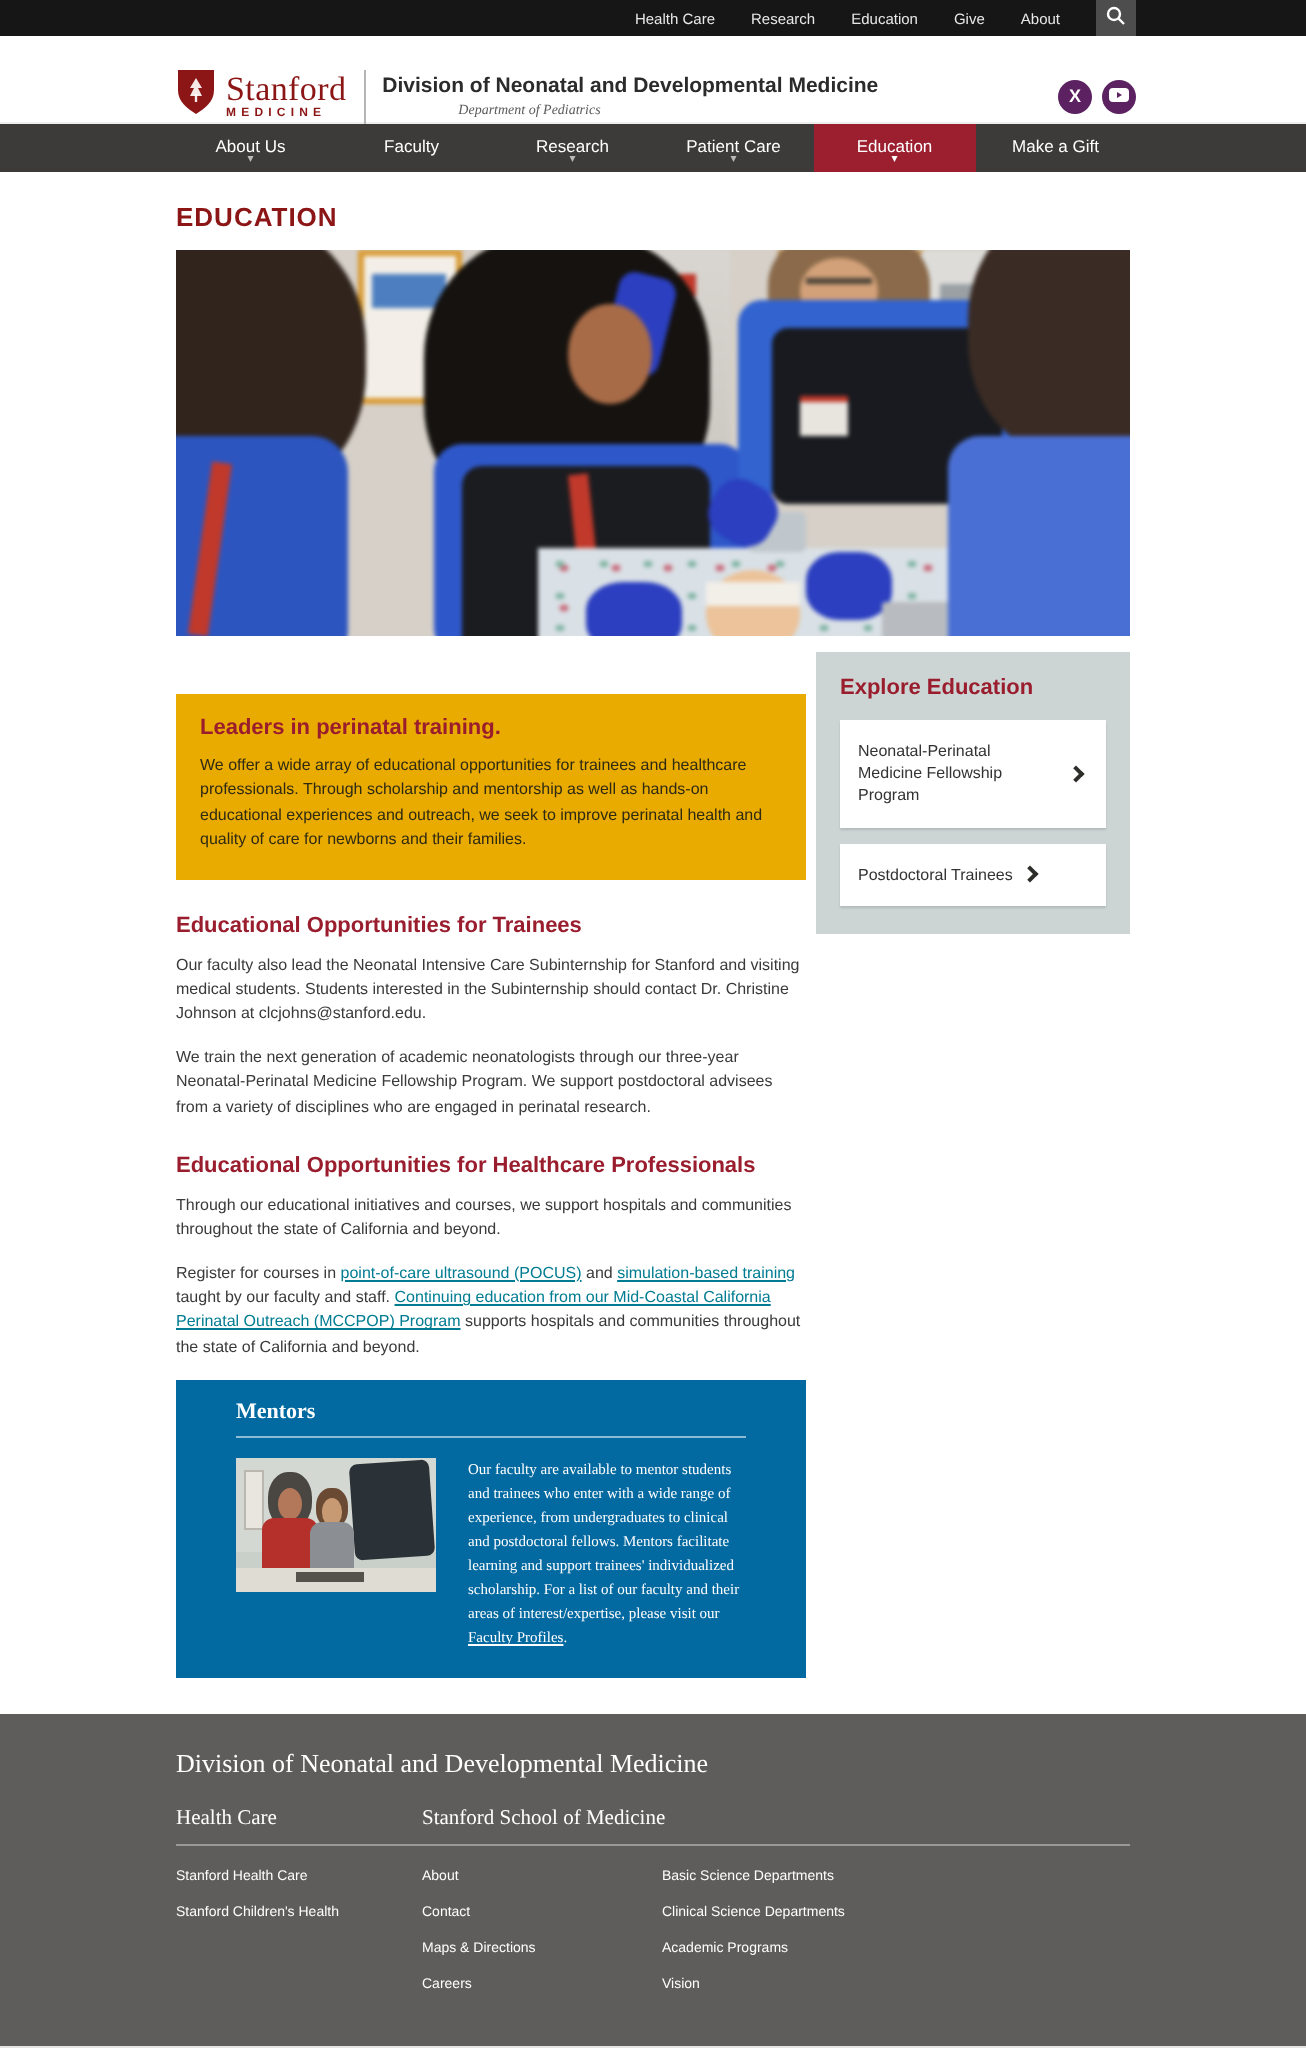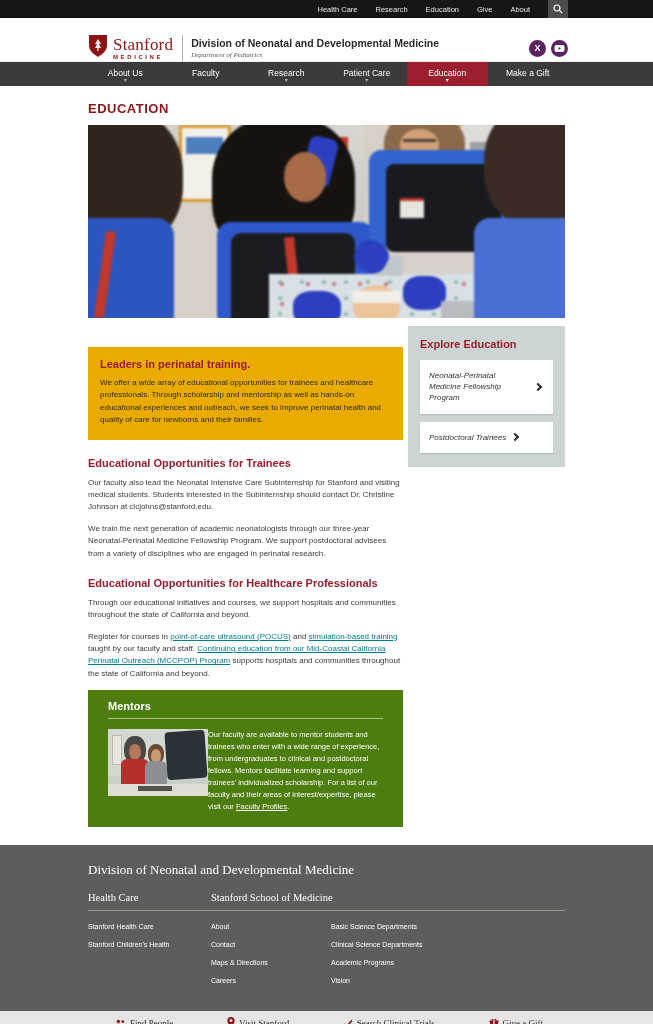--- a/index.html
+++ b/index.html
@@ -17,21 +17,21 @@
 
   
   .masthead { background:#fff; height:44px; display:flex; align-items:center; padding:17px 85px 0 88px; border-bottom:1px solid #eee; }
   .logo-lockup { display:flex; align-items:center; }
   .shield { margin-right:5px; }
   .wordmark { display:flex; flex-direction:column; line-height:1; }
   .wordmark .l1 { font-family:"Liberation Serif","DejaVu Serif",serif; font-size:17px; color:#8C1515; letter-spacing:.2px; }
   .wordmark .l2 { font-size:6px; font-weight:bold; color:#8C1515; letter-spacing:2.6px; margin-top:1px; }
   .logo-divider { width:1px; height:27px; background:#b5b5b5; margin:0 8px 0 9px; }
   .site-id .t { font-size:10.5px; font-weight:bold; color:#2b2b2b; }
-  .site-id .s { font-size:7px; font-style:italic; color:#5a5a5a; margin-top:2px; }
+  .site-id .s { font-size:7px; font-style:italic; color:#5a5a5a; margin-top:2px;margin-left:38px; }
   .social { margin-left:auto; display:flex; gap:5px; }
   .soc-circle { width:17px; height:17px; border-radius:50%; background:#5c2161; display:flex; align-items:center; justify-content:center; color:#fff; cursor:pointer; }
   .soc-circle .xg { font-size:9px; font-weight:bold; line-height:1; }
 
   
   .mainnav { background:#3c3b39; height:24px; display:flex; padding:0 85px; }
   .nav-item { flex:1; display:flex; flex-direction:column; align-items:center; justify-content:center; color:#fff; font-size:8.5px; cursor:pointer; position:relative; padding-top:3px; }
   .nav-item .arr { font-size:6px; color:#b9b9b9; line-height:4px; height:5px; }
   .nav-item.active { background:#9c1f30; }
   .nav-item.active .arr { color:#fff; }
@@ -90,43 +90,43 @@
 
   .callout-yellow { background:#EAAB00; padding:11px 12px 13px; }
   .callout-yellow h2 { color:#9a1d2e; font-size:11px; font-weight:bold; margin-bottom:7px; }
   .callout-yellow p { font-size:8px; line-height:1.55; color:#2e2a14; }
 
   .section { margin-top:17px; }
   .section h2 { color:#9a1d2e; font-size:11px; font-weight:bold; margin-bottom:8px; }
   .section p { font-size:8px; line-height:1.55; color:#3a3a3a; margin-bottom:9px; }
   .tlink { color:#007C92; text-decoration:underline; cursor:pointer; }
 
-  .mentors { background:#4d7c0f; padding:10px 20px 14px; margin-top:10px; }
+  .mentors { background:#0369a1; padding:10px 30px 14px; margin-top:10px;font-family:Liberation Serif, serif; }
   .mentors h2 { color:#fff; font-size:11px; font-weight:bold; padding-bottom:6px; border-bottom:1px solid rgba(255,255,255,.55); margin-bottom:10px; }
-  .mentors-flex { display:flex; gap:0; }
+  .mentors-flex { display:flex; gap:16px; }
   .m-photo { width:100px; height:67px; position:relative; overflow:hidden; background:#c9cfc9; flex:none; }
   .m-photo * { position:absolute; }
   .mp-wall { left:0; top:0; width:100%; height:70%; background:#d4d8d2; }
   .mp-frame { left:4%; top:8%; width:10%; height:45%; background:#e8e6df; border:1px solid #b9b7ae; }
   .mp-hair1 { left:16%; top:10%; width:22%; height:42%; background:#4a4642; border-radius:45%; }
   .mp-face1 { left:21%; top:22%; width:12%; height:24%; background:#b3785a; border-radius:50%; }
   .mp-vest { left:13%; top:44%; width:28%; height:56%; background:#b5302a; border-radius:6px; }
   .mp-hair2 { left:40%; top:22%; width:16%; height:30%; background:#6b4a33; border-radius:45%; }
   .mp-face2 { left:43%; top:30%; width:10%; height:20%; background:#c89a74; border-radius:50%; }
   .mp-jack { left:37%; top:48%; width:22%; height:52%; background:#8b8f93; border-radius:6px; }
   .mp-mon { left:58%; top:2%; width:40%; height:72%; background:#2b3237; border-radius:4px; transform:rotate(-4deg); }
   .mp-desk { left:0; top:82%; width:100%; height:18%; background:#dfdcd4; }
   .mp-kb { left:30%; top:84%; width:34%; height:8%; background:#55524c; }
   .mentors-text { font-size:7.5px; line-height:1.6; color:#fff; }
   .wlink { color:#fff; text-decoration:underline; cursor:pointer; }
 
   
   .explore { background:#ccd5d4; padding:12px 12px 14px; }
   .explore h2 { color:#9a1d2e; font-size:11px; font-weight:bold; margin-bottom:10px; }
-  .ex-card { background:#fff; padding:10px 9px; display:flex; align-items:center; margin-bottom:8px; cursor:pointer; box-shadow:0 1px 1px rgba(0,0,0,.12);font-style:italic; }
+  .ex-card { background:#fff; padding:10px 9px; display:flex; align-items:center; margin-bottom:8px; cursor:pointer; box-shadow:0 1px 1px rgba(0,0,0,.12); }
   .ex-card:last-child { margin-bottom:0; }
   .ex-card span.lbl { font-size:8px; line-height:1.4; color:#333; padding-right:6px; }
   .chev { width:6px; height:6px; border-right:2px solid #2e2d29; border-top:2px solid #2e2d29; transform:rotate(45deg); flex:none; margin-right:3px; }
 
   
   .footer-gray { background:#5e5d5b; color:#fff; margin-top:18px; padding:17px 88px 16px; }
   .fg-title { font-family:"Liberation Serif","DejaVu Serif",serif; font-size:13px; font-weight:normal; margin-bottom:14px; }
   .fg-cols { display:flex; }
   .fg-col h3 { font-family:"Liberation Serif","DejaVu Serif",serif; font-size:10.5px; font-weight:normal; }
   .fg-col .rule { border-bottom:1px solid #9a9996; margin:7px 0 12px; }

